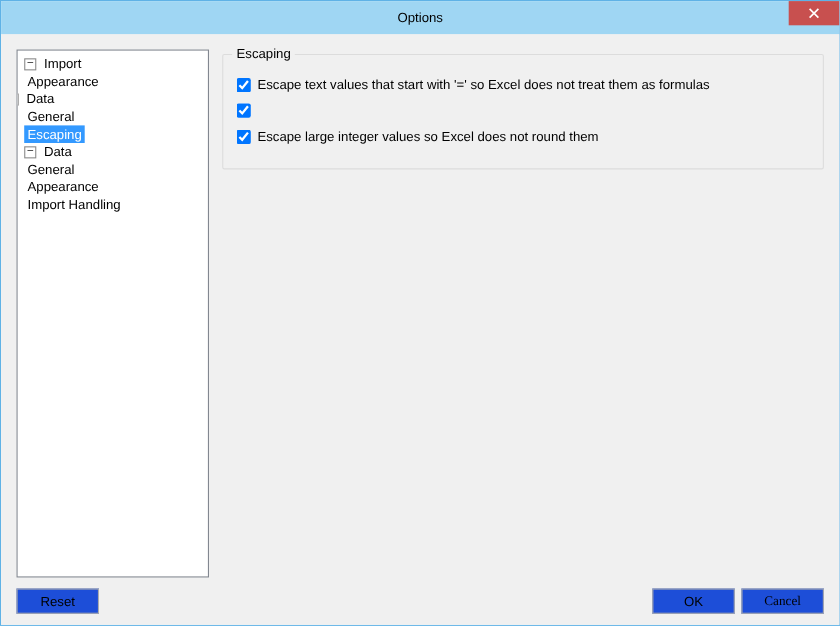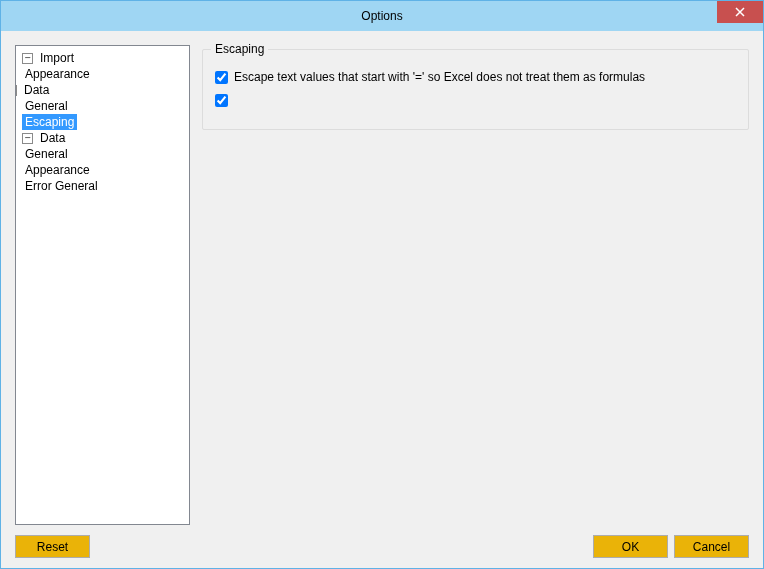--- a/index.html
+++ b/index.html
@@ -120,27 +120,27 @@
       margin: 0 6px 0 0;
       width: 13px; height: 13px;
     }
     .check-label { color: #000; }
     .button-row {
       margin-top: 10px;
       display: flex; align-items: center;
     }
     .btn {
       min-width: 75px; height: 23px;
-      background: #eab308;
+      background: #1d4ed8;
       border: 1px solid #acacac;
       font-family: inherit; font-size: 12px;
       padding: 0 12px;
       cursor: pointer;
     }
-    .btn + .btn { margin-left: 6px; }
+    .btn + .btn { margin-left: 6px; font-family: Liberation Serif, serif; }
     .spacer { flex: 1; }
   </style>
 </head>
 <body>
 
 <div class="window">
   <div class="titlebar">
     <span class="titlebar-title">Options</span>
     <div class="close-btn">
       <svg viewBox="0 0 10 10">
@@ -196,38 +196,42 @@
                   <span class="tree-label">General</span>
                 </div>
               </li>
               <li class="tree-node">
                 <div class="tree-line">
                   <span class="tree-label">Appearance</span>
                 </div>
               </li>
               <li class="tree-node">
                 <div class="tree-line">
-                  <span class="tree-label">Error General</span>
+                  <span class="tree-label">Import Handling</span>
                 </div>
               </li>
             </ul>
           </li>
         </ul>
       </div>
 
       <div class="content-panel">
         <div class="groupbox">
           <span class="groupbox-title">Escaping</span>
 
           <label class="check-row">
             <input type="checkbox" checked="" style="">
             <span class="check-label">Escape text values that start with '=' so Excel does not treat them as formulas</span>
           </label>
           <label class="check-row">
             <input type="checkbox" checked="" style="">
+          </label>
+          <label class="check-row">
+            <input type="checkbox" checked="" style="">
+            <span class="check-label">Escape large integer values so Excel does not round them</span>
           </label>
         </div>
       </div>
 
     </div>
 
     <div class="button-row">
       <button class="btn">Reset</button>
       <div class="spacer"></div>
       <button class="btn">OK</button>

